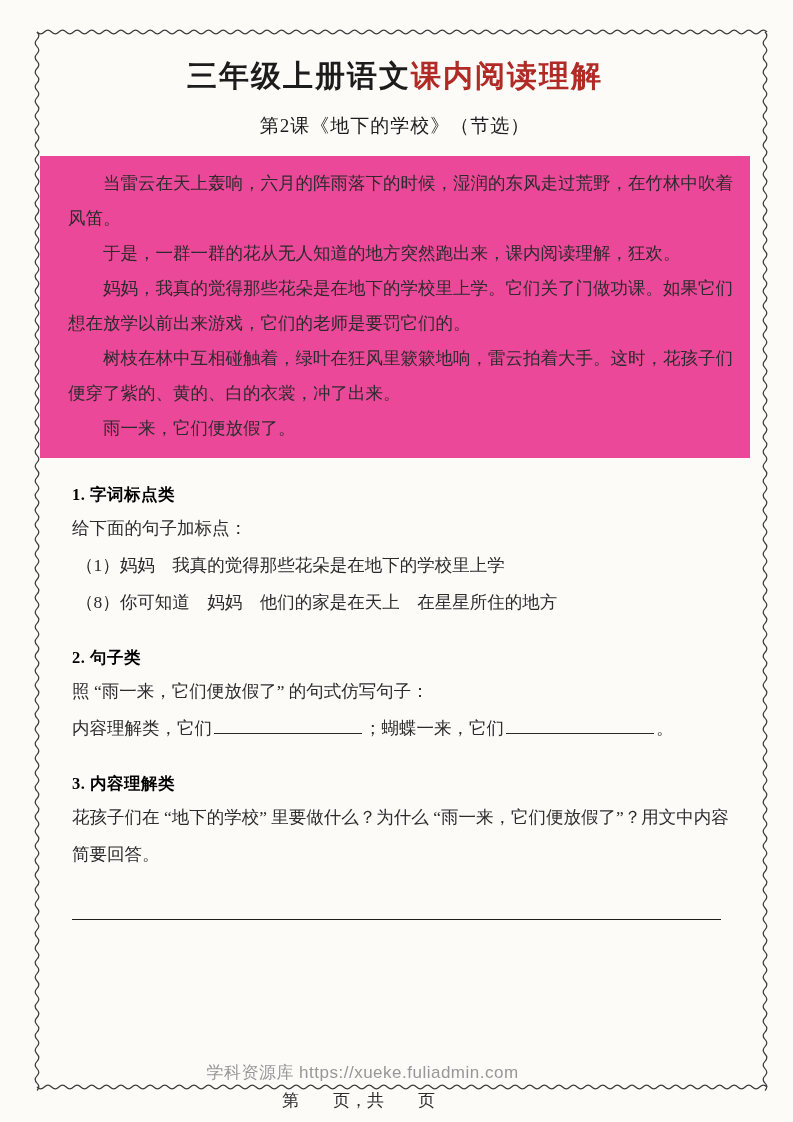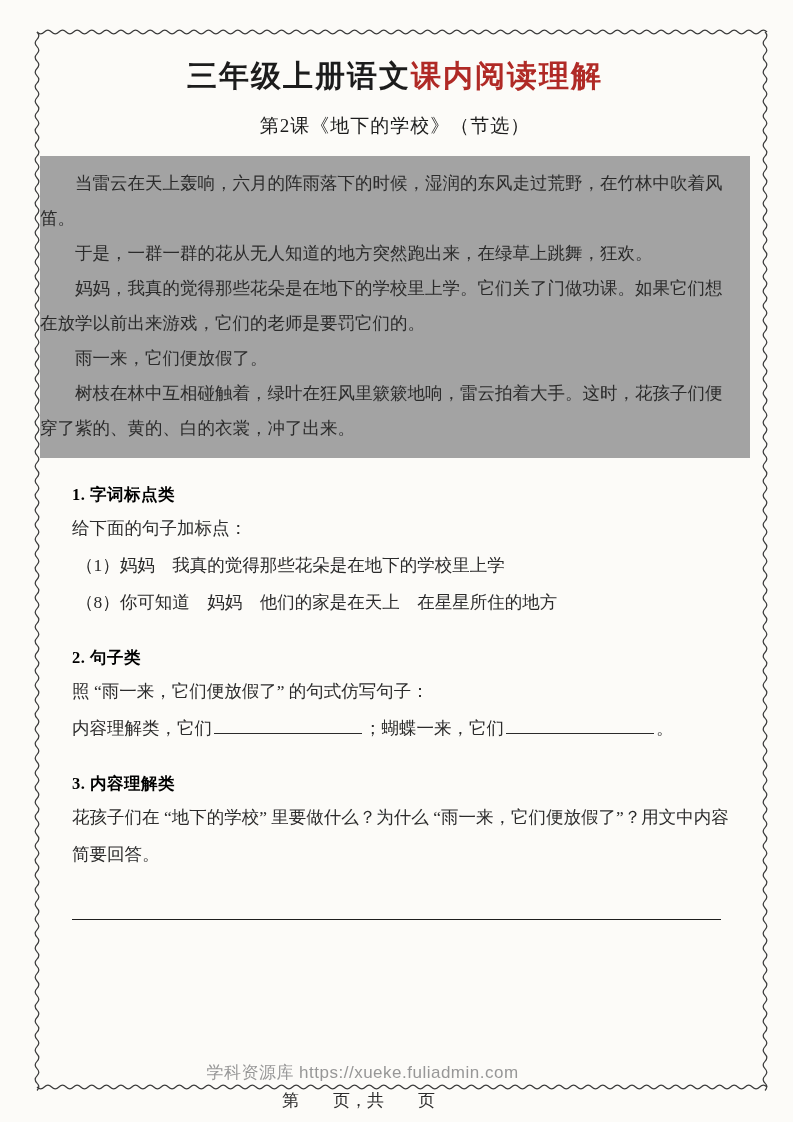--- a/index.html
+++ b/index.html
@@ -14,22 +14,22 @@
   .title{
     margin-top:24px;text-align:center;font-size:30px;font-weight:bold;
     letter-spacing:2px;color:#1c1c1c;
   }
   .title .red{color:#b02a26;}
   .subtitle{
     margin-top:16px;text-align:center;font-size:19px;color:#1c1c1c;
     letter-spacing:1px;
   }
   .passage{
-    margin:17px 3px 0 3px;background:#a3a3a3;
-    padding:10px 16px 12px 0;
+    margin:17px 3px 0 3px;background:#ec4899;
+    padding:10px 16px 12px 28px;
     font-size:17.5px;line-height:35px;
   }
   .passage p{margin:0;text-indent:2em;}
   .questions{margin:14px 20px 0 35px;font-size:17.5px;}
   .sec-heading{
     color:#000000;font-size:16.5px;font-weight:bold;
     margin-top:22px;line-height:30px;letter-spacing:0.5px;
   }
   .questions p{margin:0;line-height:37px;}
   .q-item{padding-left:4px;}
@@ -65,24 +65,24 @@
 <div class="content">
 
   <div class="title">
     <span>三年级上册语文</span><span class="red">课内阅读理解</span>
   </div>
 
   <div class="subtitle">第2课《地下的学校》（节选）</div>
 
   <div class="passage">
     <p>当雷云在天上轰响，六月的阵雨落下的时候，湿润的东风走过荒野，在竹林中吹着风笛。</p>
-    <p>于是，一群一群的花从无人知道的地方突然跑出来，在绿草上跳舞，狂欢。</p>
+    <p>于是，一群一群的花从无人知道的地方突然跑出来，课内阅读理解，狂欢。</p>
     <p>妈妈，我真的觉得那些花朵是在地下的学校里上学。它们关了门做功课。如果它们想在放学以前出来游戏，它们的老师是要罚它们的。</p>
+    <p>树枝在林中互相碰触着，绿叶在狂风里簌簌地响，雷云拍着大手。这时，花孩子们便穿了紫的、黄的、白的衣裳，冲了出来。</p>
     <p>雨一来，它们便放假了。</p>
-    <p>树枝在林中互相碰触着，绿叶在狂风里簌簌地响，雷云拍着大手。这时，花孩子们便穿了紫的、黄的、白的衣裳，冲了出来。</p>
   </div>
 
   <div class="questions">
 
     <div class="sec-heading">1. 字词标点类</div>
     <p>给下面的句子加标点：</p>
     <p class="q-item">（1）妈妈　我真的觉得那些花朵是在地下的学校里上学</p>
     <p class="q-item">（8）你可知道　妈妈　他们的家是在天上　在星星所住的地方</p>
 
     <div class="sec-heading">2. 句子类</div>

